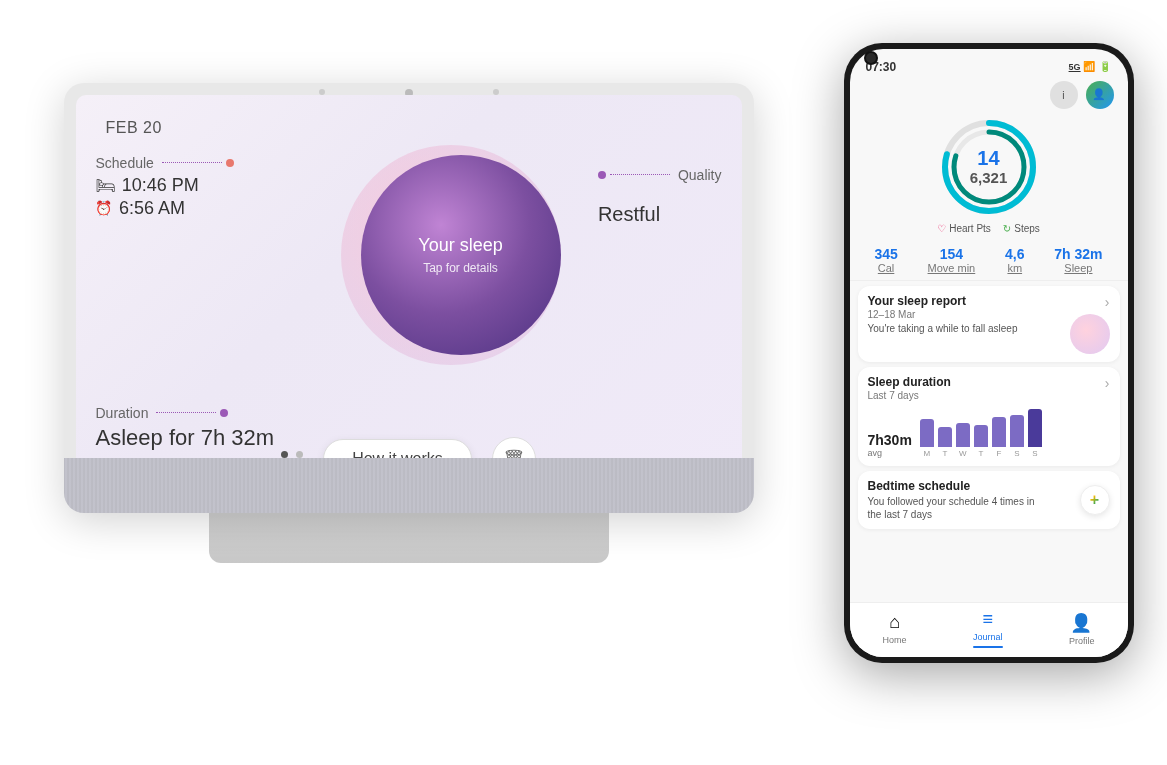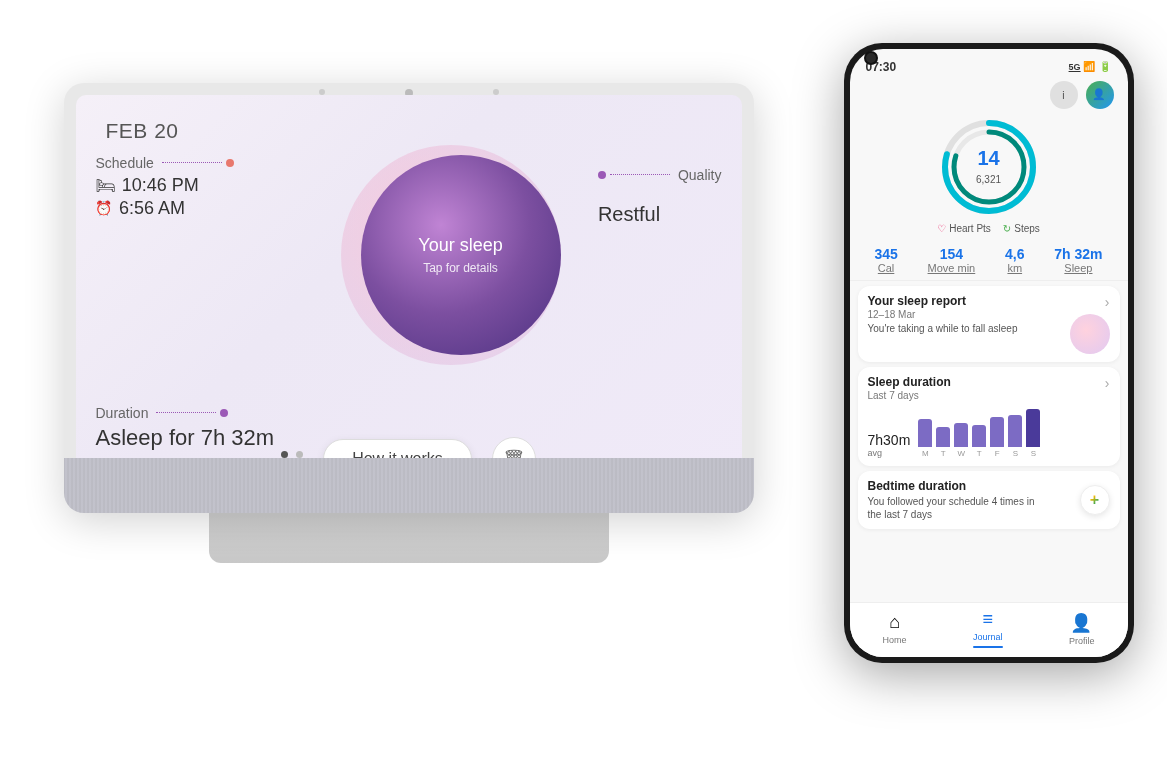--- a/index.html
+++ b/index.html
@@ -47,21 +47,21 @@
       position: absolute;
       top: 12px; left: 12px;
       right: 12px; bottom: 12px;
       background: linear-gradient(135deg, #f5f0f8 0%, #ede8f5 40%, #f0eaf8 100%);
       border-radius: 10px;
       overflow: hidden;
       padding: 24px 30px;
     }
 
     .nest-hub-date {
-      font-size: 21px;
+      font-size: 16px;
       color: #555;
       font-weight: 400;
       margin-bottom: 20px;
       letter-spacing: 0.5px;
     }
 
     .sleep-circle-container {
       position: absolute;
       top: 30px;
       left: 50%;
@@ -399,23 +399,23 @@
     }
 
     .ring-num {
       font-size: 20px;
       font-weight: 700;
       color: #1a73e8;
       display: block;
     }
 
     .ring-steps {
-      font-size: 10px;
+      font-size: 15px;
       color: #555;
-      font-weight: 400;
+      font-weight: 700;
     }
 
     .ring-legend {
       display: flex;
       gap: 12px;
       margin-top: 6px;
       font-size: 10px;
       color: #555;
     }
 
@@ -522,21 +522,21 @@
       border-radius: 3px 3px 0 0;
     }
 
     .bar-label {
       font-size: 8px;
       color: #999;
     }
 
     .avg-val {
       font-size: 14px;
-      font-weight: 400;
+      font-weight: 700;
       color: #222;
       margin-top: 24px;
     }
 
     .avg-sub {
       font-size: 9px;
       color: #777;
     }
 
     
@@ -836,21 +836,21 @@
                 <div class="bar-item">
                   <div class="bar" style="height: 38px; background: rgb(74, 58, 154);"></div>
                   <div class="bar-label">S</div>
                 </div>
               </div>
           </div>
         </div>
 
         <div class="bedtime-card">
           <div>
-            <div class="card-title">Bedtime duration</div>
+            <div class="card-title">Bedtime schedule</div>
             <div class="card-desc" style="max-width:170px;">You followed your schedule 4 times in the last 7 days</div>
           </div>
           <div class="plus-btn">
             <span class="plus-char">+</span>
           </div>
         </div>
 
         <div class="bottom-nav">
           <div class="nav-item">
             <span class="nav-icon">⌂</span>

